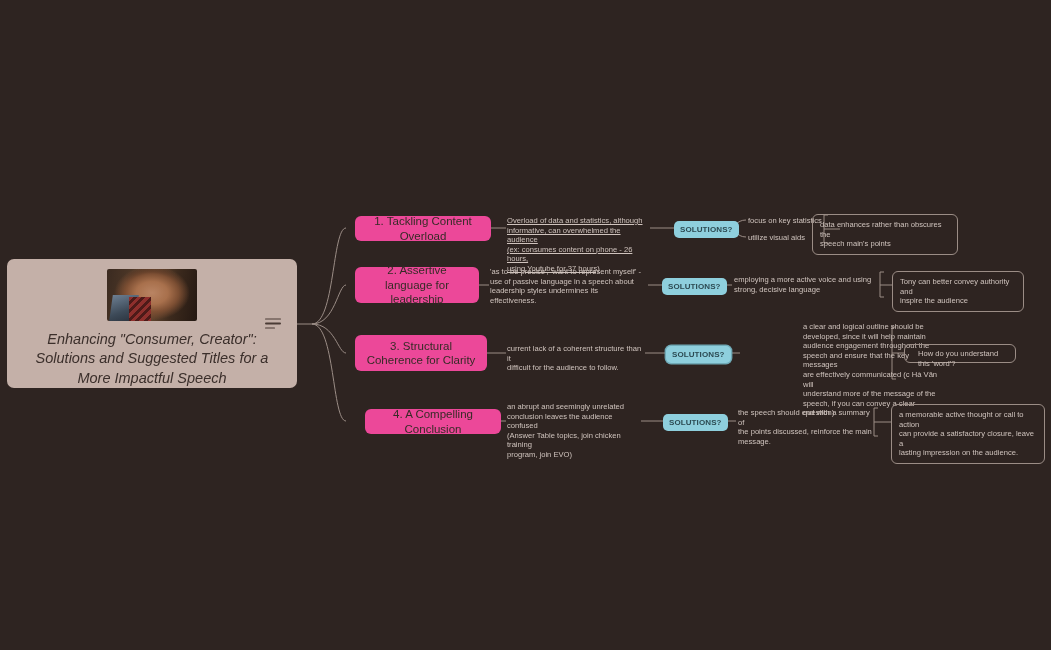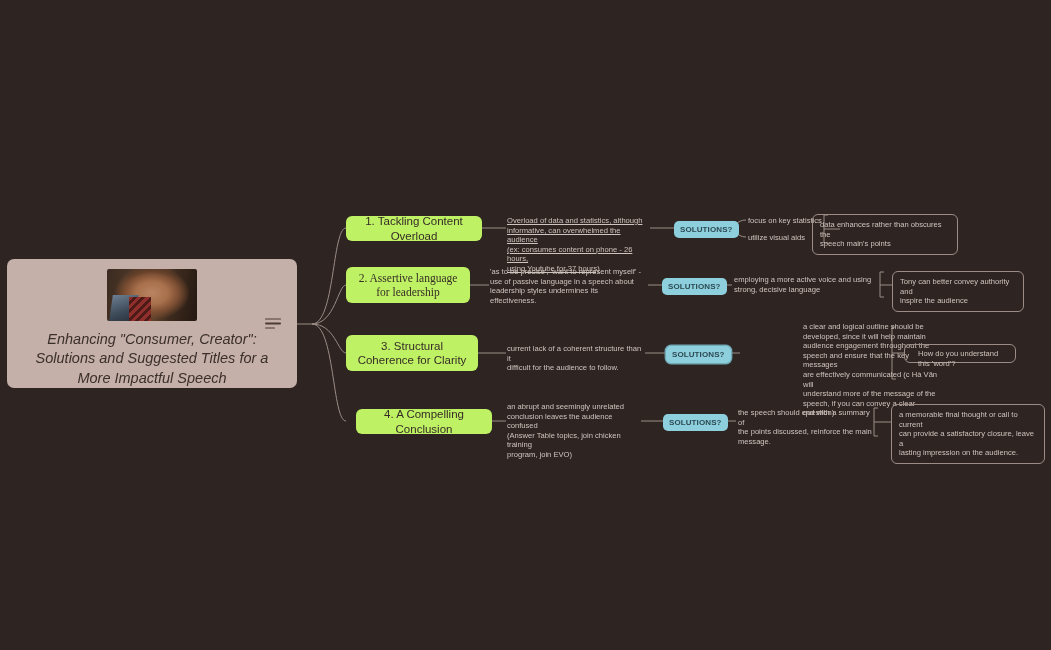--- a/index.html
+++ b/index.html
@@ -42,23 +42,23 @@
   }
   .root-menu-icon{
     position:absolute;right:16px;top:50%;transform:translateY(-50%);
     width:16px;display:flex;flex-direction:column;gap:3px;align-items:flex-start;
   }
   .root-menu-icon i{display:block;height:1.6px;background:#4a3b35;width:16px;border-radius:1px;}
   .root-menu-icon i:nth-child(3){width:10px;}
 
   
   .branch{
-    position:absolute;background:#bef264;border-radius:6px;
+    position:absolute;background:#ec4899;border-radius:6px;
     display:flex;align-items:center;justify-content:center;text-align:center;
-    color:#362b26;font-size:11.5px;line-height:14.5px;padding:0 8px;box-sizing:border-box;
+    color:#362b26;font-size:11.5px;line-height:14.5px;padding:0 8px;box-sizing:border-box;margin-left:9px;
   }
 
   
   .txt{
     position:absolute;color:#cfc3bd;font-size:7.6px;line-height:9.6px;
     white-space:pre-line;
   }
 
   
   .pill{
@@ -148,21 +148,21 @@
 using Youtube for 37 hours)</div>
 
   <div class="pill" style="left:674px;top:221px;">SOLUTIONS?</div>
 
   <div class="txt" style="left:748px;top:216px;width:90px;">focus on key statistics</div>
   <div class="txt" style="left:748px;top:233px;width:90px;">utilize visual aids</div>
 
   <div class="obox" style="left:812px;top:214px;width:146px;">data enhances rather than obscures the
 speech main's points</div>
 
-  <div class="branch" style="left:346px;top:267px;width:124px;height:36px;font-family:Liberation Serif, serif;">2. Assertive language
+  <div class="branch" style="left:346px;top:267px;width:124px;height:36px;">2. Assertive language
 for leadership</div>
 
   <div class="txt" style="left:490px;top:267px;width:155px;">'as to be precise', 'want to represent myself' -
 use of passive language in a speech about
 leadership styles undermines its
 effectiveness.</div>
 
   <div class="pill" style="left:662px;top:278px;">SOLUTIONS?</div>
 
   <div class="txt" style="left:734px;top:275px;width:140px;">employing a more active voice and using
@@ -195,17 +195,17 @@
 conclusion leaves the audience confused
  (Answer Table topics, join chicken training
 program, join EVO)</div>
 
   <div class="pill" style="left:663px;top:414px;">SOLUTIONS?</div>
 
   <div class="txt" style="left:738px;top:408px;width:136px;">the speech should end with a summary of
 the points discussed, reinforce the main
 message.</div>
 
-  <div class="obox" style="left:891px;top:404px;width:154px;">a memorable final thought or call to current
+  <div class="obox" style="left:891px;top:404px;width:154px;">a memorable active thought or call to action
 can provide a satisfactory closure, leave a
 lasting impression on the audience.</div>
 
 </div>
 
 </body></html>

